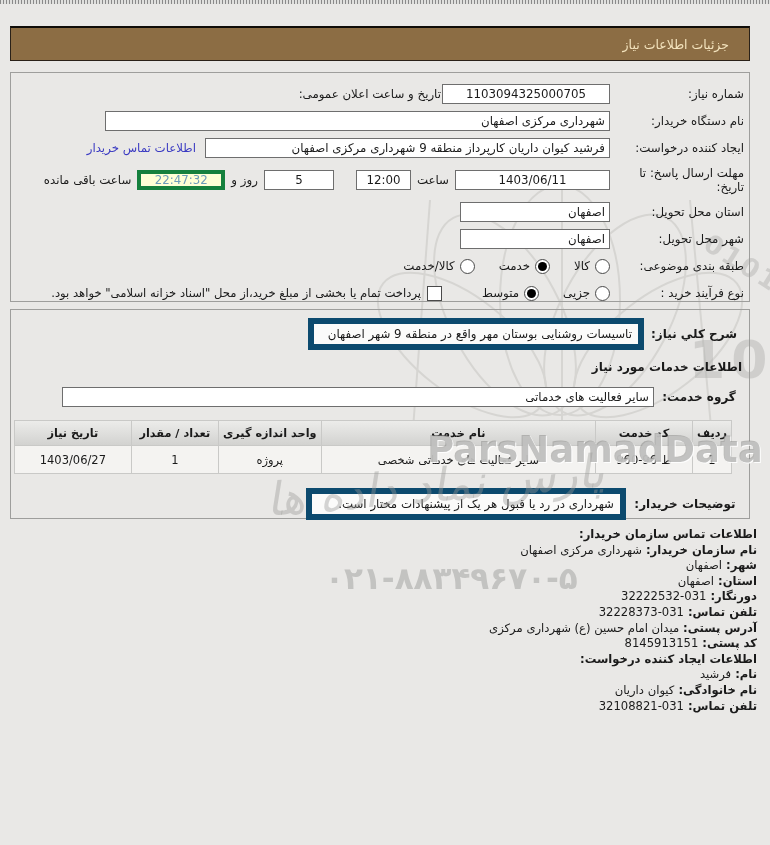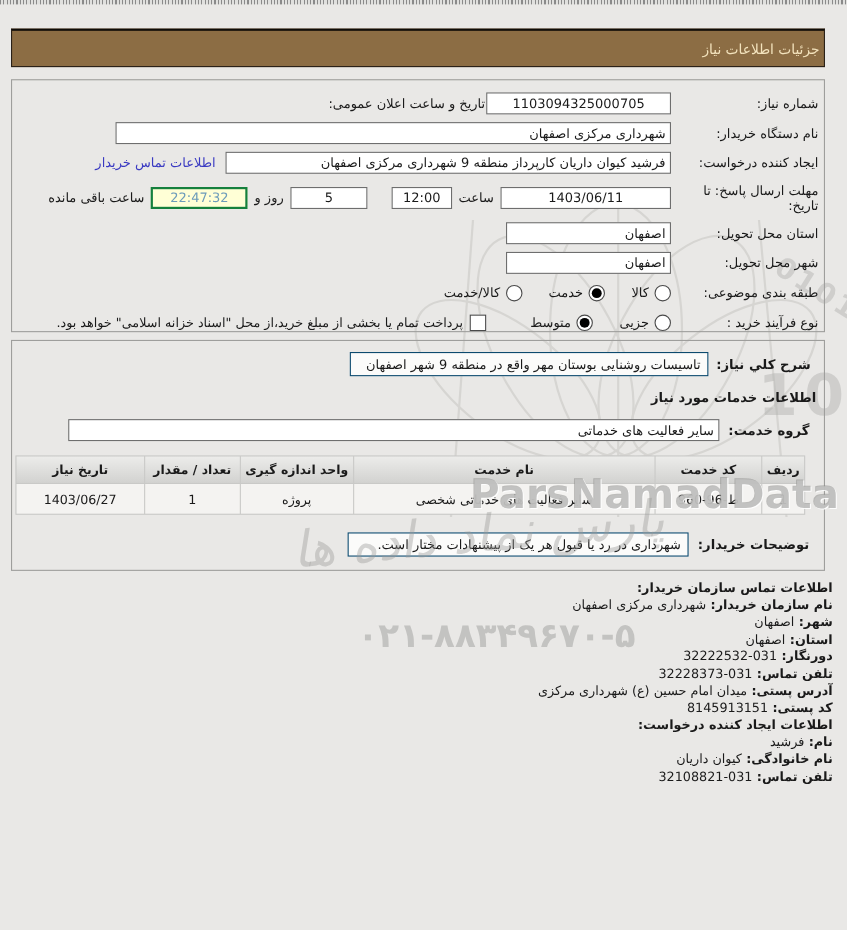--- a/index.html
+++ b/index.html
@@ -10,44 +10,44 @@
     font-size:12px;color:#1a1a1a;
     direction:rtl;
   }
   
   .dots{position:absolute;top:0;left:0;width:770px;height:4px;
     background:repeating-linear-gradient(90deg,#8a8a8a 0 1px,#e0e0de 1px 3px);}
   
   .titlebar{position:absolute;top:26px;left:10px;width:740px;height:35px;
     background:#8c6d44;border:1px solid #2a2118;border-top:2px solid #0f0c08;
     box-sizing:border-box;display:flex;align-items:center;}
-  .titlebar span{color:#f3e3bd;font-size:12.5px;padding-right:4px;}
+  .titlebar span{color:#f3e3bd;font-size:12.5px;padding-right:20px;}
   
   .gbox{position:absolute;left:10px;width:740px;border:1px solid #9e9e9c;
     box-sizing:border-box;background:transparent;}
   .box1{top:72px;height:230px;padding:11px 5px 0;}
   .box2{top:309px;height:210px;padding:8px 5px 0;}
   .frow{display:flex;align-items:center;min-height:20px;margin-bottom:7px;direction:rtl;}
   .flabel{width:134px;flex:none;text-align:right;font-size:11.8px;line-height:14px;}
   .inp{height:20px;background:#fff;border:1px solid #6e6e6e;box-sizing:border-box;
     display:flex;align-items:center;font-size:11.8px;flex:none;overflow:hidden;white-space:nowrap;}
   .inp.center{justify-content:center;direction:ltr;}
   .inp.rtl{justify-content:flex-start;padding:0 4px;}
-  .yellow{background:#ffffd6;color:#6d9cba;border:2px solid #15803d;}
+  .yellow{background:#ffffd6;color:#6d9cba;border:4px solid #15803d;}
   .lbl{margin:0 6px;flex:none;font-size:11.8px;}
   .link{color:#3a3ac2;font-size:11.8px;margin-right:9px;flex:none;cursor:pointer;}
   
   .radio{width:13px;height:13px;border:1px solid #4a4a4a;border-radius:50%;background:#fff;
     flex:none;margin-left:5px;position:relative;}
   .radio.on::after{content:"";position:absolute;inset:2px;background:#000;border-radius:50%;}
   .checkbox{width:13px;height:13px;border:1px solid #4a4a4a;background:#fff;flex:none;margin-left:6px;}
   .optlbl{margin-left:24px;font-size:11.8px;flex:none;}
   
   .blabel{font-weight:bold;font-size:12px;flex:none;text-align:center;}
-  .descbox{border:1px solid #0c4a6e;background:#fbfbfa;padding:3px 6px;font-size:11.8px;flex:none;}
+  .descbox{border:6px solid #0c4a6e;background:#fbfbfa;padding:3px 6px;font-size:11.8px;flex:none;}
   .heading{font-weight:bold;font-size:12px;margin:10px 2px 0;}
   
   table.svc{border-collapse:separate;border-spacing:1px;background:#c9c9c7;
     width:718px;margin:13px 12px 0 0;}
   table.svc th{background:linear-gradient(#ececea,#d2d2d0);font-weight:bold;font-size:11.3px;
     height:24px;padding:0 4px;white-space:nowrap;}
   table.svc td{background:#f4f3f1;font-size:11.5px;height:27px;text-align:center;padding:0 4px;}
   
   .contact{position:absolute;top:527px;right:13px;width:745px;line-height:15.6px;font-size:11.6px;}
   .cline b{font-weight:bold;}

